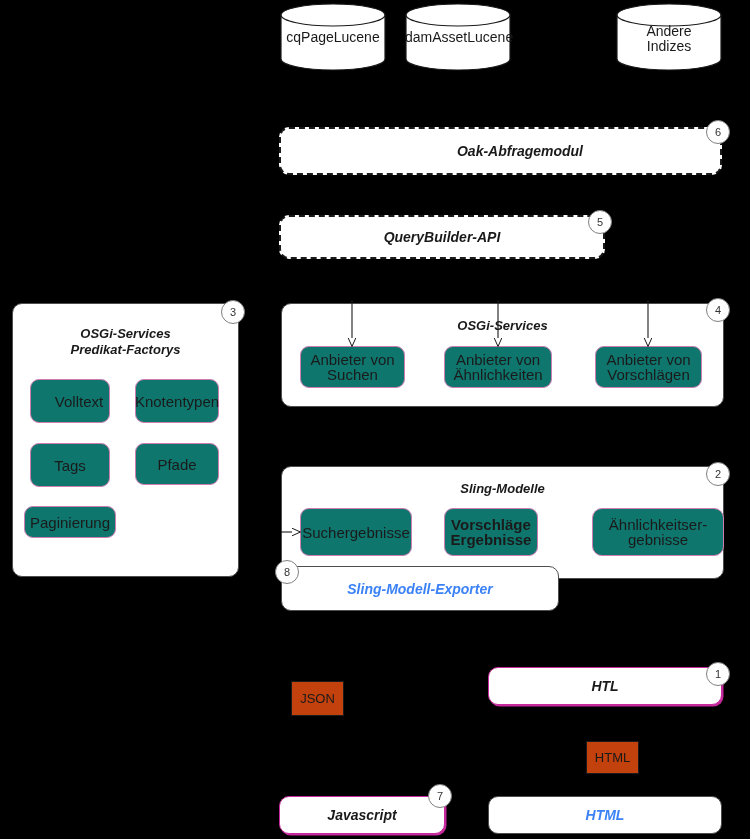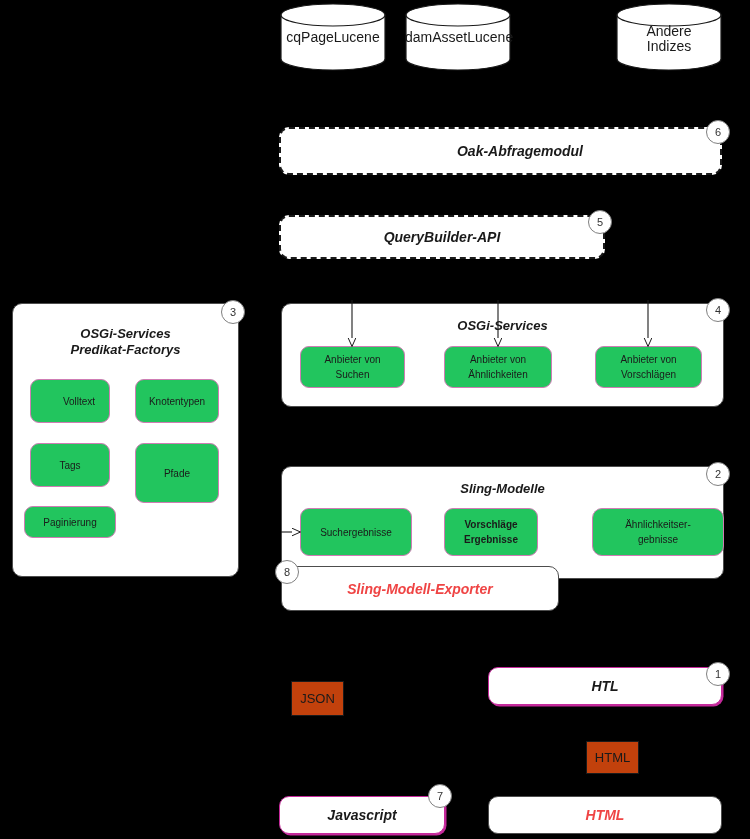--- a/index.html
+++ b/index.html
@@ -36,24 +36,24 @@
     border:2px dashed #1a1a1a;
     border-radius:10px;
     font-style:italic;
     font-weight:700;
     font-size:14px;
     color:#1a1a1a;
   }
 
   
   .pinkbox{
-    background:#22c55e;
+    background:#0f766e;
     border:1.4px solid #cf7cb4;
     border-radius:9px;
-    font-size:10px;
+    font-size:15px;
     color:#1a1a1a;
     line-height:15px;
     white-space:pre-line;
   }
 
   
   .magenta{
     background:#ffffff;
     border:1.6px solid #c5299b;
     border-radius:10px;
@@ -74,21 +74,21 @@
   }
 
   
   .plain{
     background:#ffffff;
     border:1px solid #4d4d4d;
     border-radius:10px;
     font-style:italic;
     font-weight:700;
     font-size:14px;
-    color:#ef4444;
+    color:#3b82f6;
   }
 
   
   .cyl{position:absolute;}
   .cyl svg{position:absolute;left:0;top:0;}
   .cyl .cyl-label{
     position:absolute;left:0;right:0;top:50%;
     transform:translateY(-45%);
     text-align:center;
     font-size:14px;color:#1a1a1a;
@@ -174,21 +174,21 @@
 
   <div class="box pinkbox" style="left:30px;top:379px;width:80px;height:44px;padding-left:18px;">
     <span>Volltext</span>
   </div>
   <div class="box pinkbox" style="left:135px;top:379px;width:84px;height:44px;">
     <span>Knotentypen</span>
   </div>
   <div class="box pinkbox" style="left:30px;top:443px;width:80px;height:44px;">
     <span>Tags</span>
   </div>
-  <div class="box pinkbox" style="left:135px;top:443px;width:84px;height:60px;">
+  <div class="box pinkbox" style="left:135px;top:443px;width:84px;height:42px;">
     <span>Pfade</span>
   </div>
   <div class="box pinkbox" style="left:24px;top:506px;width:92px;height:32px;">
     <span>Paginierung</span>
   </div>
 
   <div class="panel" style="position:absolute;left:281px;top:303px;width:441px;height:102px;">
     <div class="panel-title" style="top:14px;">OSGi-Services</div>
   </div>
   <div class="badge" style="left:706px;top:298px;">4</div>

